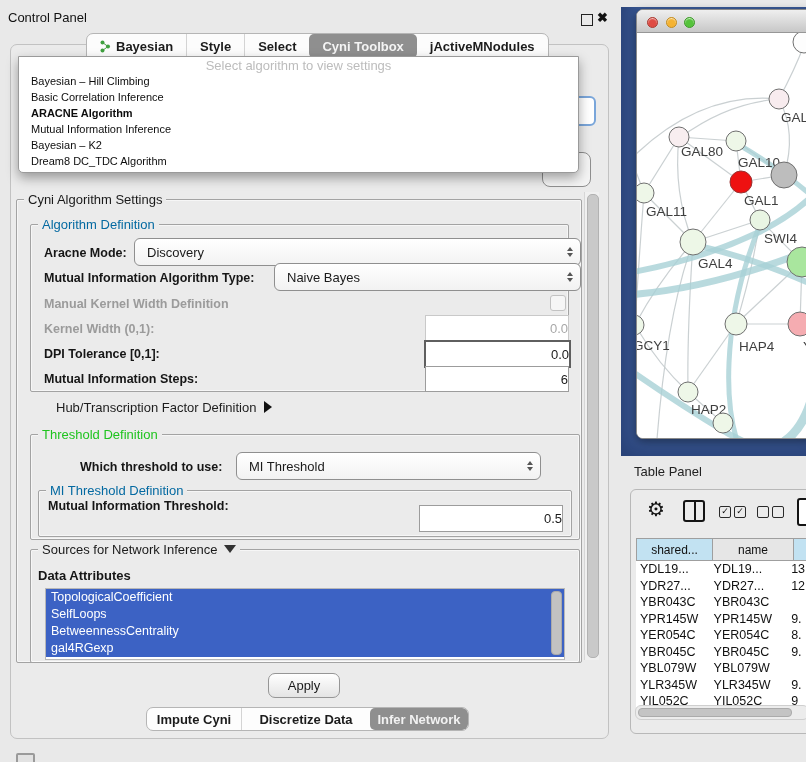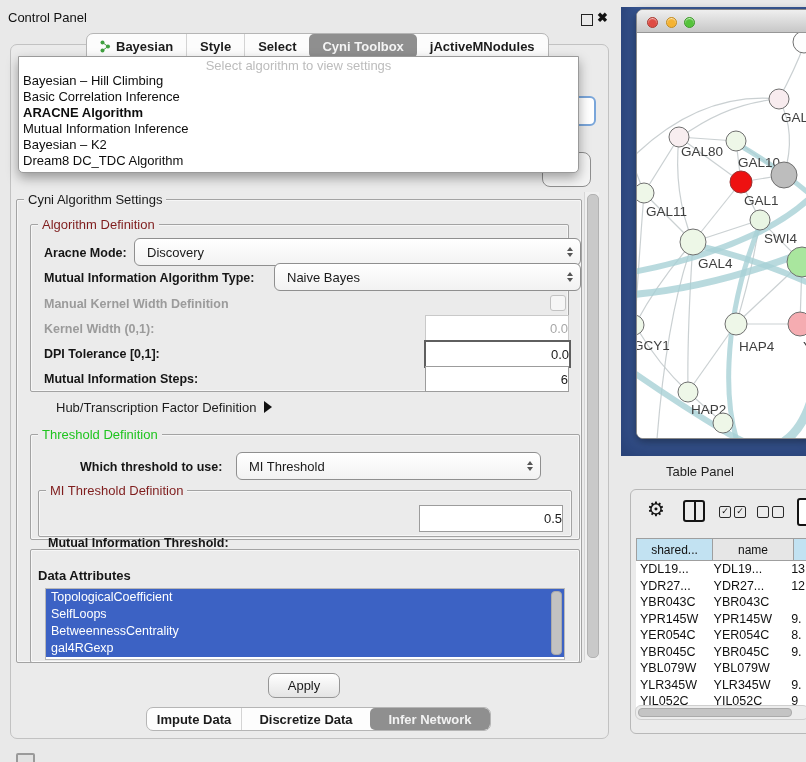--- a/index.html
+++ b/index.html
@@ -19,33 +19,33 @@
   .tab{display:flex;align-items:center;gap:5px;padding:0 13px;font-size:13px;font-weight:600;color:#1c1c1c;
        border-left:1px solid #d4d4d4;white-space:nowrap;}
   .tab:first-child{border-left:none;}
   .tab.sel{background:#8f8f8f;color:#f4f4f4;border-left:none;border-radius:5px;}
   .tab.sel + .tab{border-left:none;}
 
   
   .popup{left:18px;top:56px;width:559px;height:115px;background:#fff;border:1px solid #9a9a9a;
          border-radius:0 0 5px 5px;box-shadow:0 5px 12px rgba(0,0,0,.35);z-index:20;}
   .popup-ph{height:15px;text-align:center;font-size:13px;color:#bcbcbc;padding-top:1px;}
-  .popup-item{height:16px;line-height:16px;padding-left:4px;font-size:13px;color:#0d0d0d;white-space:nowrap;}
+  .popup-item{height:16px;line-height:16px;padding-left:12px;font-size:11px;color:#0d0d0d;white-space:nowrap;}
   .popup-item.b{font-weight:bold;}
   .frag-focus{left:558px;top:96px;width:34px;height:26px;border:2px solid #7aa6da;border-radius:6px;background:#fff;z-index:5;}
   .frag-combo{left:542px;top:152px;width:47px;height:33px;border:1px solid #8f8f8f;border-radius:8px;background:#f4f4f4;z-index:5;}
 
   
   .vscroll{left:584px;top:192px;width:14px;height:468px;background:#f0f0f0;border-left:1px solid #d6d6d6;}
   .vthumb{position:absolute;left:2px;top:2px;width:10px;height:462px;border-radius:5px;background:#c9c9c9;border:1px solid #b2b2b2;}
 
   
   .groupbox{border:1px solid #a3a3a3;border-radius:2px;box-shadow:inset 0 0 0 1px rgba(255,255,255,.55);}
   .gl{background:#ebebeb;padding:0 4px;font-size:13px;z-index:2;white-space:nowrap;}
-  .gl.blue{color:#7f1d1d;}
+  .gl.blue{color:#0369a1;}
   .gl.green{color:#1ec41e;}
   .lbl{font-size:12.5px;font-weight:bold;color:#161616;white-space:nowrap;}
   .lbl.dis{color:#9b9b9b;}
   .plain{font-size:13px;color:#1d1d1d;white-space:nowrap;}
   .combo{background:linear-gradient(#ffffff,#f2f2f2);border:1px solid #8f8f8f;border-radius:6px;
          display:flex;align-items:center;padding-left:12px;font-size:13px;box-shadow:inset 0 1px 0 #fff;}
   .spin{position:absolute;right:7px;top:50%;transform:translateY(-50%);display:flex;flex-direction:column;gap:2px;align-items:center;}
   .tri-up{width:0;height:0;border-left:3.5px solid transparent;border-right:3.5px solid transparent;border-bottom:4.5px solid #555;}
   .tri-dn{width:0;height:0;border-left:3.5px solid transparent;border-right:3.5px solid transparent;border-top:4.5px solid #555;}
   .field{background:#fff;border:1px solid #9c9c9c;display:flex;align-items:center;justify-content:flex-end;
@@ -81,21 +81,21 @@
   .tl.red{left:10px;background:#df4b43;border:1px solid #a83c34;}
   .tl.yel{left:29px;background:#f5b332;border:1px solid #c28d22;}
   .tl.grn{left:47px;background:#55c33b;border:1px solid #3f9a2c;}
   .net-content{position:absolute;left:0;top:23px;right:0;bottom:0;background:#fff;}
   .edge-thin{fill:none;stroke:#c7cdd0;stroke-width:1.2;opacity:.95;}
   .edge-thick{fill:none;stroke:#a8d1d6;opacity:.8;stroke-linecap:round;}
   .node{stroke-width:1;}
   .node-label{font-family:"Liberation Sans",sans-serif;font-size:13.5px;fill:#3f3f3f;}
 
   
-  .tp-title{left:666px;top:464px;font-size:13px;color:#222;}
+  .tp-title{left:634px;top:464px;font-size:13px;color:#222;}
   .table-window{left:630px;top:489px;width:180px;height:243px;background:#ebebeb;border:1px solid #b8b8b8;
                 border-radius:6px;overflow:hidden;}
   .gear{position:absolute;left:16px;top:7px;font-size:20px;color:#141414;}
   .split-ic{position:absolute;left:52px;top:10px;width:18px;height:18px;border:2px solid #141414;border-radius:3px;}
   .split-ic:after{content:"";position:absolute;left:50%;top:0;bottom:0;width:2px;background:#141414;}
   .ckpair{position:absolute;top:16px;display:flex;gap:3px;}
   .ck{width:10px;height:10px;border:1.5px solid #2a2a2a;border-radius:2px;font-size:9px;line-height:9px;text-align:center;color:#111;}
   .doc-ic{position:absolute;left:166px;top:8px;width:20px;height:24px;border:2px solid #141414;border-radius:3px 0 0 3px;background:#fff;}
   .thead{position:absolute;left:5px;top:48px;display:flex;height:23px;}
   .th{display:flex;align-items:center;justify-content:center;font-size:12px;color:#111;
@@ -213,38 +213,41 @@
   <div class="abs combo" style="left:236px;top:452px;width:291px;height:26px;">
     <span>MI Threshold</span>
     <span class="spin">
         <span class="tri-up"></span>
         <span class="tri-dn"></span>
       </span>
   </div>
 
   <div class="abs groupbox" style="left:38px;top:490px;width:532px;height:45px;"></div>
   <div class="abs gl blue" style="left:46px;top:483px;">MI Threshold Definition</div>
-  <div class="abs lbl" style="left:48px;top:536px;">Mutual Information Threshold:</div>
+  <div class="abs lbl" style="left:48px;top:499px;">Mutual Information Threshold:</div>
   <div class="abs field" style="left:419px;top:505px;width:142px;height:25px;">0.5</div>
 
   <div class="abs groupbox" style="left:30px;top:549px;width:548px;height:112px;"></div>
+  <div class="abs gl" style="left:38px;top:542px;">
+    <span>Sources for Network Inference</span><span class="arrow-d"></span>
+  </div>
   <div class="abs lbl" style="left:38px;top:568px;font-size:13px;">Data Attributes</div>
   <div class="abs attr-list" id="attr-list">
     <div class="attr-item">TopologicalCoefficient</div>
       <div class="attr-item">SelfLoops</div>
       <div class="attr-item">BetweennessCentrality</div>
       <div class="attr-item">gal4RGexp</div>
       <div class="attr-scroll"></div>
   </div>
 
   <div class="abs apply">Apply</div>
   <div class="abs btabbar">
-    <div class="btab" style="width:94px;">Impute Data</div>
+    <div class="btab" style="width:94px;">Impute Cyni</div>
     <div class="btab" style="width:128px;">Discretize Data</div>
-    <div class="btab sel" style="width:120px;">Infer Network</div>
+    <div class="btab sel" style="width:98px;">Infer Network</div>
   </div>
   <div class="abs mini-btn"></div>
 
   <div class="abs desktop"></div>
   <div class="abs net-window">
     <div class="net-titlebar">
       <span class="tl red"></span>
       <span class="tl yel"></span>
       <span class="tl grn"></span>
     </div>

